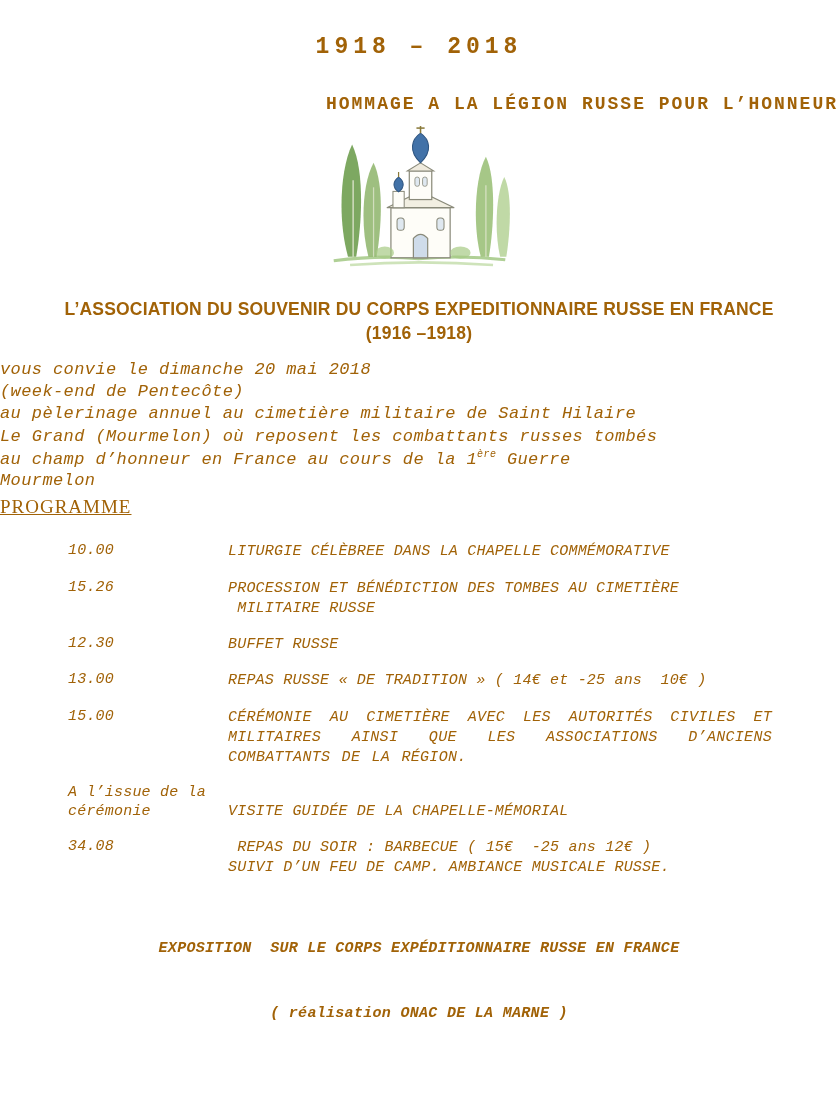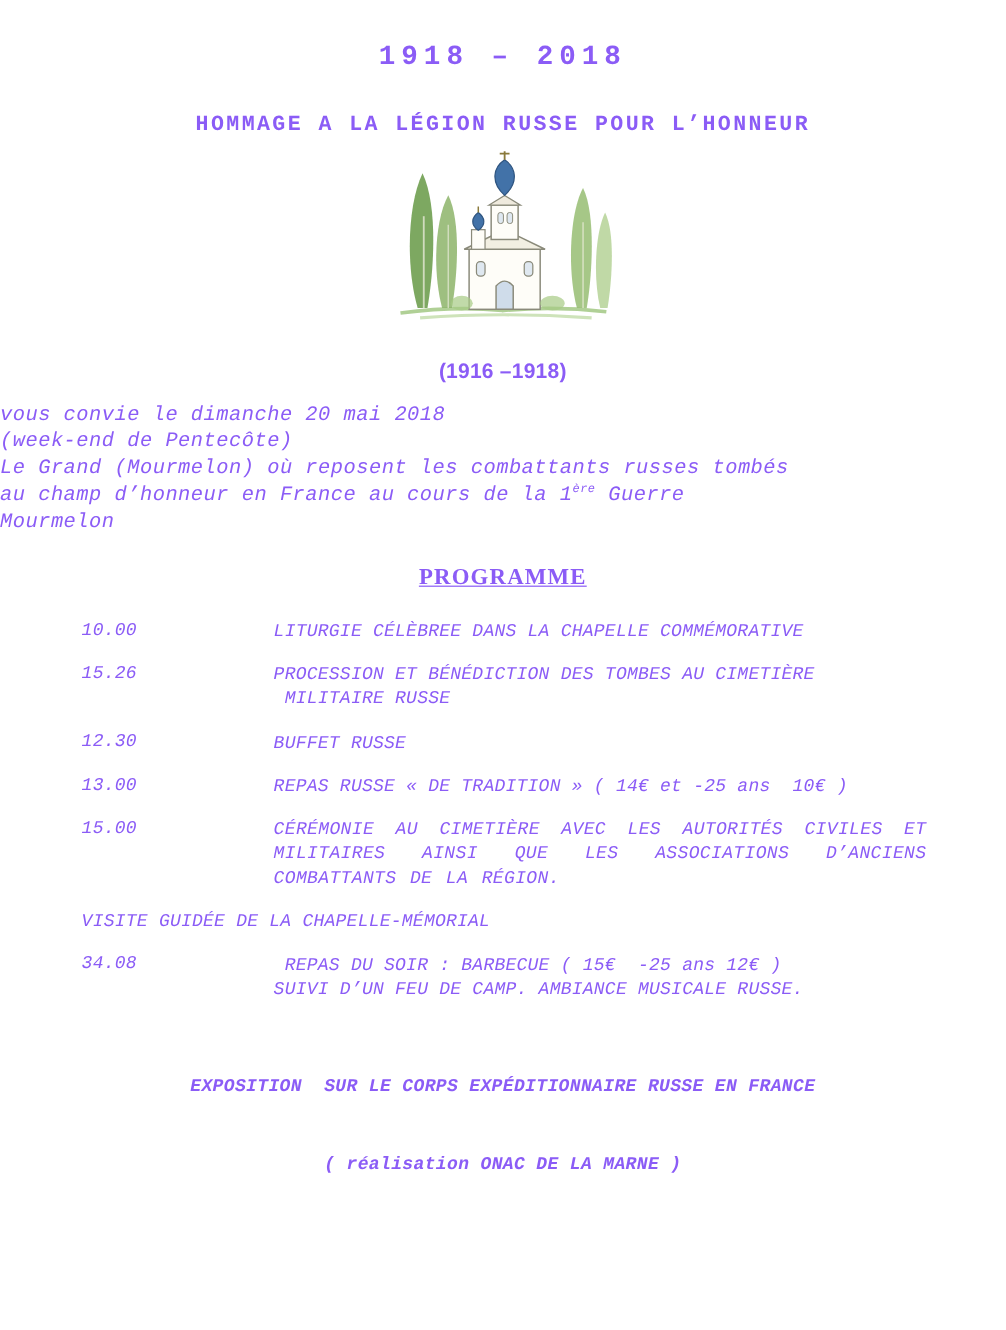--- a/index.html
+++ b/index.html
@@ -1,35 +1,35 @@
 <!DOCTYPE html>
 <html><head>
 <meta charset="utf-8">
 <style>
   html,body { margin:0; padding:0; background:#ffffff; }
   .page {
     position:relative;
     width:838px; height:1108px;
     margin:0 auto;
     background:#ffffff;
-    color:#8b5cf6;
+    color:#a16207;
     font-family:"Liberation Mono","DejaVu Sans Mono",monospace;
     overflow:hidden;
     box-sizing:border-box;
   }
   .years {
     padding-top:34px;
     text-align:center;
     font-weight:bold;
     font-size:23px;
     letter-spacing:5px;
   }
   .homage {
     margin-top:34px;
-    text-align:center;
+    text-align:right;
     font-weight:bold;
     font-size:18px;
     letter-spacing:2px;
   }
   .church { text-align:center; margin-top:10px; height:148px; }
   .assoc {
     margin-top:26px;
     text-align:center;
     font-family:"Liberation Sans","DejaVu Sans",sans-serif;
     font-weight:bold;
@@ -40,24 +40,24 @@
   .invite {
     margin-top:14px;
     text-align:left;
     font-style:italic;
     font-size:17px;
     line-height:1.3;
     letter-spacing:0.4px;
   }
   .invite sup { font-size:10px; }
   .prog-heading {
-    margin-top:24px;
-    text-align:center;
+    margin-top:4px;
+    text-align:left;
     font-family:"Liberation Serif","DejaVu Serif",serif;
-    font-weight:bold;
+    font-weight:normal;
     font-size:19px;
     letter-spacing:1px;
     text-decoration:underline;
   }
   .programme {
     margin-top:24px;
     padding-left:68px;
     padding-right:66px;
     font-style:italic;
     font-size:15px;
@@ -130,26 +130,28 @@
       <rect x="115" y="92" width="7" height="12" rx="3" fill="#dfe8f0" stroke="#8a8a7a" stroke-width="1"></rect>
       <rect x="93.5" y="52" width="4.5" height="9" rx="2" fill="#dfe8f0" stroke="#8a8a7a" stroke-width="0.8"></rect>
       <rect x="101" y="52" width="4.5" height="9" rx="2" fill="#dfe8f0" stroke="#8a8a7a" stroke-width="0.8"></rect>
 
       <ellipse cx="64" cy="126" rx="9" ry="6" fill="#a7cb85" opacity="0.7"></ellipse>
       <ellipse cx="138" cy="126" rx="10" ry="6" fill="#a7cb85" opacity="0.7"></ellipse>
     </svg>
   </div>
 
   <div class="assoc">
+    <div>L’ASSOCIATION DU SOUVENIR DU CORPS EXPEDITIONNAIRE RUSSE EN FRANCE</div>
     <div>(1916 –1918)</div>
   </div>
 
   <div class="invite">
     <div>vous convie le dimanche 20 mai 2018</div>
     <div>(week-end de Pentecôte)</div>
+    <div>au pèlerinage annuel au cimetière militaire de Saint Hilaire</div>
     <div>Le Grand (Mourmelon) où reposent les combattants russes tombés</div>
     <div><span>au champ d’honneur en France au cours de la 1</span><sup>ère</sup><span> Guerre</span></div>
     <div>Mourmelon</div>
   </div>
 
   <div class="prog-heading">PROGRAMME</div>
 
   <div class="programme">
     <div class="prog-row">
       <div class="time">10.00</div>
@@ -166,20 +168,22 @@
     </div>
     <div class="prog-row">
       <div class="time">13.00</div>
       <div class="desc">REPAS RUSSE « DE TRADITION » ( 14€ et -25 ans  10€ )</div>
     </div>
     <div class="prog-row row-justify">
       <div class="time">15.00</div>
       <div class="desc">CÉRÉMONIE AU CIMETIÈRE AVEC LES AUTORITÉS CIVILES ET MILITAIRES AINSI QUE LES ASSOCIATIONS D’ANCIENS COMBATTANTS DE LA RÉGION.</div>
     </div>
     <div class="prog-row align-bottom">
+      <div class="time">A l’issue de la
+cérémonie</div>
       <div class="desc">VISITE GUIDÉE DE LA CHAPELLE-MÉMORIAL</div>
     </div>
     <div class="prog-row">
       <div class="time">34.08</div>
       <div class="desc"> REPAS DU SOIR : BARBECUE ( 15€  -25 ans 12€ )
 SUIVI D’UN FEU DE CAMP. AMBIANCE MUSICALE RUSSE.</div>
     </div>
   </div>
 
   <div class="expo">

